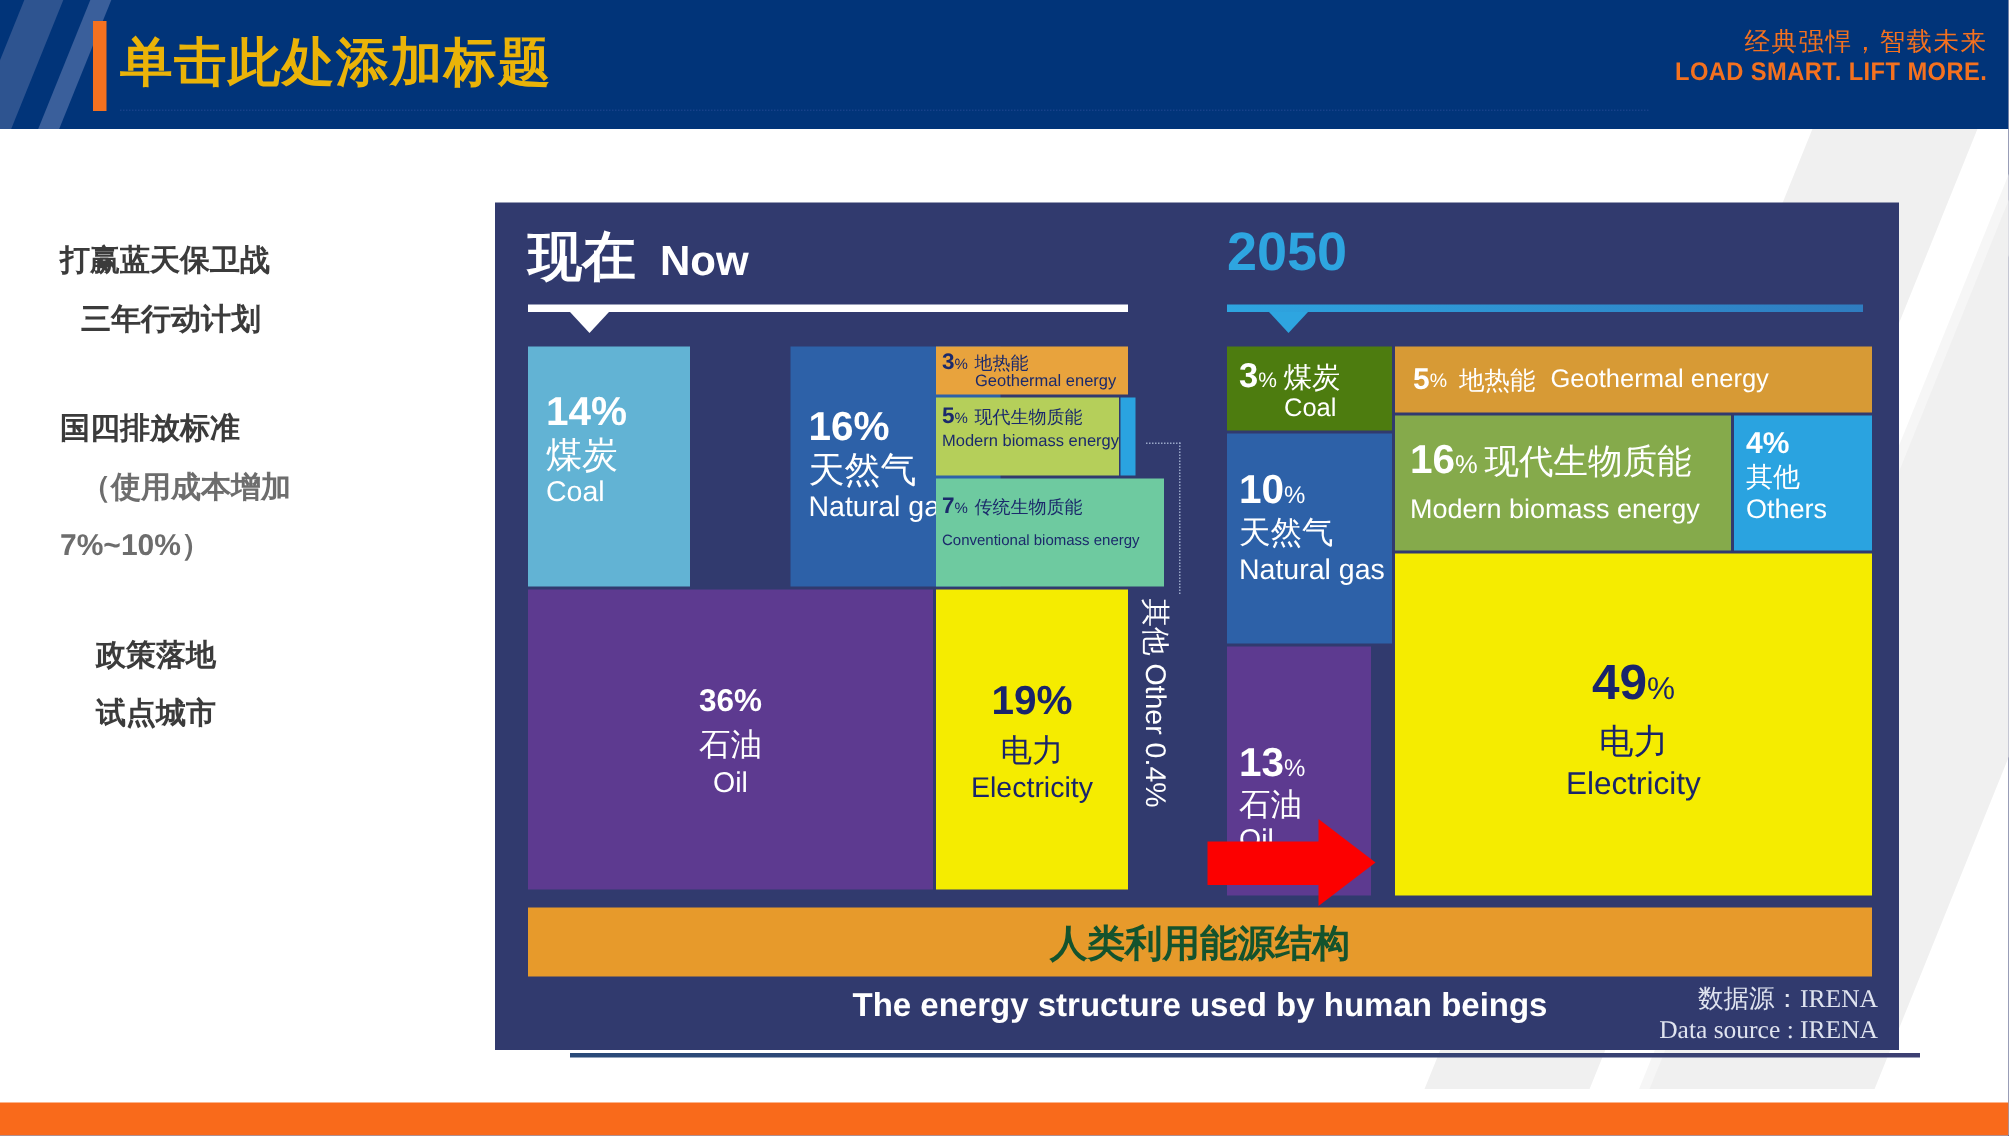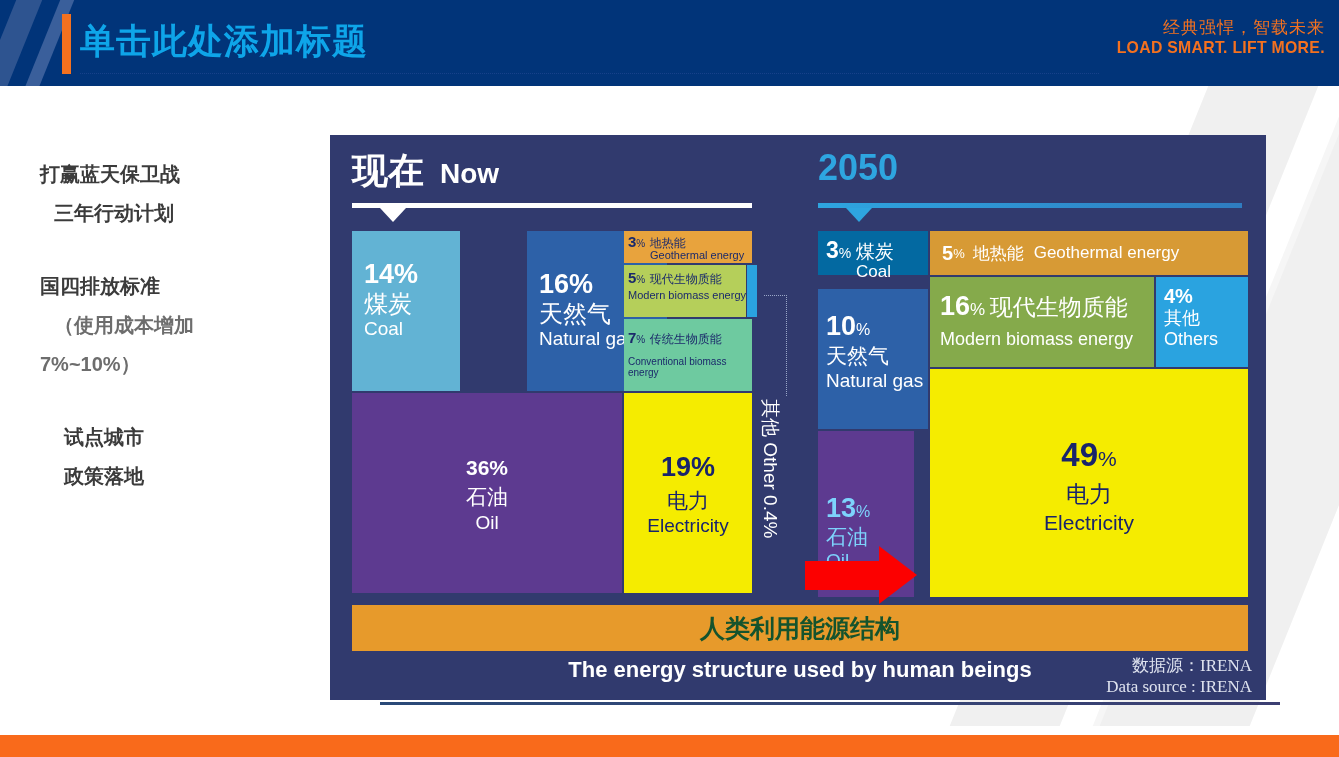--- a/index.html
+++ b/index.html
@@ -9,21 +9,21 @@
     font-family:"Liberation Sans","DejaVu Sans",sans-serif;
   }
   
   .header{position:absolute;left:0;top:0;width:1339px;height:86px;background:#013479;overflow:hidden;}
   .hdr-slash{position:absolute;top:-30px;height:160px;width:26px;background:#2e5490;transform:skewX(-22deg);}
   .hdr-slash.s1{left:-4px;}
   .hdr-slash.s2{left:40px;width:14px;background:#3a5f9b;}
   .title-bar{position:absolute;left:62px;top:14px;width:9px;height:60px;background:#f4711f;}
   .slide-title{
     position:absolute;left:80px;top:18px;
-    color:#0ea5e9;font-size:35px;font-weight:bold;letter-spacing:1px;
+    color:#eab308;font-size:35px;font-weight:bold;letter-spacing:1px;
     white-space:nowrap;
   }
   .brand{position:absolute;right:14px;top:17px;text-align:right;}
   .brand-cn{color:#f4711f;font-size:17px;font-weight:normal;letter-spacing:1px;line-height:1.25;}
   .brand-en{color:#f4711f;font-size:17px;font-weight:bold;letter-spacing:0.3px;line-height:1.2;
             font-family:"Liberation Sans","DejaVu Sans",sans-serif;transform:scaleX(0.93);transform-origin:right center;}
   .hdr-dotline{position:absolute;left:80px;bottom:12px;right:240px;border-bottom:1px dotted #17418a;}
 
   
   .deco{position:absolute;pointer-events:none;background:#f0f0f0;transform:skewX(-22deg);}
@@ -86,21 +86,21 @@
   .b-geo-now .lbl-cn{display:inline;font-size:12px;color:#1b2a6b;}
   .b-geo-now .lbl-en{font-size:11px;color:#1b2a6b;margin-left:22px;margin-top:-3px;}
 
   .b-mbio-now{left:272px;top:130px;width:122px;height:52px;background:#b5cf5a;color:#1b2a6b;padding:4px 0 0 4px;}
   .b-mbio-now .pct{font-size:15px;}
   .b-mbio-now .u{font-size:10px;}
   .b-mbio-now .lbl-cn{display:inline;font-size:12px;}
   .b-mbio-now .lbl-en{font-size:11px;margin-top:1px;}
   .b-sliver-now{left:395px;top:130px;width:10px;height:52px;background:#2aa3e0;}
 
-  .b-cbio-now{left:272px;top:184px;width:128px;height:72px;background:#6ecaa0;color:#1b2a6b;padding:10px 0 0 4px;}
+  .b-cbio-now{left:272px;top:184px;width:152px;height:72px;background:#6ecaa0;color:#1b2a6b;padding:10px 0 0 4px;}
   .b-cbio-now .pct{font-size:15px;}
   .b-cbio-now .u{font-size:10px;}
   .b-cbio-now .lbl-cn{display:inline;font-size:12px;}
   .b-cbio-now .lbl-en{font-size:10px;margin-top:8px;}
 
   .b-oil-now{left:0;top:258px;width:270px;height:200px;background:#5d3a90;color:#ffffff;
              display:flex;flex-direction:column;justify-content:center;align-items:center;}
   .b-oil-now .pct{font-size:21px;line-height:1.5;}
   .b-oil-now .lbl-cn{font-size:21px;line-height:1.3;}
   .b-oil-now .lbl-en{font-size:19px;line-height:1.25;}
@@ -111,33 +111,33 @@
   .b-elec-now .lbl-cn{font-size:21px;line-height:1.25;}
   .b-elec-now .lbl-en{font-size:19px;line-height:1.25;}
 
   .other-vert{position:absolute;left:402px;top:258px;width:34px;height:200px;color:#ffffff;}
   .other-vert span{display:inline-block;transform:rotate(90deg);transform-origin:left top;
                    position:absolute;left:29px;top:6px;white-space:nowrap;font-size:19px;}
   .other-dots{position:absolute;left:412px;top:160px;width:22px;height:100px;
               border-top:1px dotted #9aa7c8;border-right:1px dotted #9aa7c8;}
 
   
-  .b-coal-f{left:0;top:96px;width:110px;height:44px;background:#0369a1;color:#ffffff;padding:6px 16px 0 8px;}
+  .b-coal-f{left:0;top:96px;width:110px;height:56px;background:#4d7c0f;color:#ffffff;padding:6px 16px 0 8px;}
   .b-coal-f .pct{font-size:23px;}
   .b-coal-f .u{font-size:14px;}
   .b-coal-f .lbl-cn{display:inline;font-size:19px;}
   .b-coal-f .lbl-en{font-size:17px;margin-left:30px;margin-top:-3px;}
 
   .b-gas-f{left:0;top:154px;width:110px;height:140px;background:#2d61a8;color:#ffffff;padding:22px 0 0 8px;}
   .b-gas-f .pct{font-size:27px;}
   .b-gas-f .u{font-size:16px;}
   .b-gas-f .lbl-cn{font-size:21px;line-height:1.3;}
   .b-gas-f .lbl-en{font-size:19px;line-height:1.25;}
 
-  .b-oil-f{left:0;top:296px;width:96px;height:166px;background:#5d3a90;color:#7dd3fc;padding:62px 0 0 8px;}
+  .b-oil-f{left:0;top:296px;width:96px;height:166px;background:#5d3a90;color:#ffffff;padding:62px 0 0 8px;}
   .b-oil-f .pct{font-size:27px;}
   .b-oil-f .u{font-size:16px;}
   .b-oil-f .lbl-cn{font-size:21px;line-height:1.25;}
   .b-oil-f .lbl-en{font-size:19px;line-height:1.2;}
 
   .b-geo-f{left:112px;top:96px;width:318px;height:44px;background:#d79a35;color:#ffffff;
            display:flex;align-items:center;padding-left:12px;}
   .b-geo-f .pct{font-size:20px;}
   .b-geo-f .u{font-size:13px;}
   .b-geo-f .lbl-cn{display:inline;font-size:17px;margin-left:8px;}
@@ -196,22 +196,22 @@
 <div class="deco d2"></div>
 
 <div class="leftcol">
   <div>打赢蓝天保卫战</div>
   <div class="lc-indent">三年行动计划</div>
   <div class="lc-gap"></div>
   <div>国四排放标准</div>
   <div class="lc-indent lc-grey">（使用成本增加</div>
   <div class="lc-grey">7%~10%）</div>
   <div class="lc-gap"></div>
+  <div class="lc-indent2">政策落地</div>
   <div class="lc-indent2">试点城市</div>
-  <div class="lc-indent2">政策落地</div>
 </div>
 
 <div class="chart">
 
   <div class="col-now">
     <div class="col-head">
       <span class="head-cn">现在</span>
       <span class="head-en">Now</span>
     </div>
     <div class="rule now">

